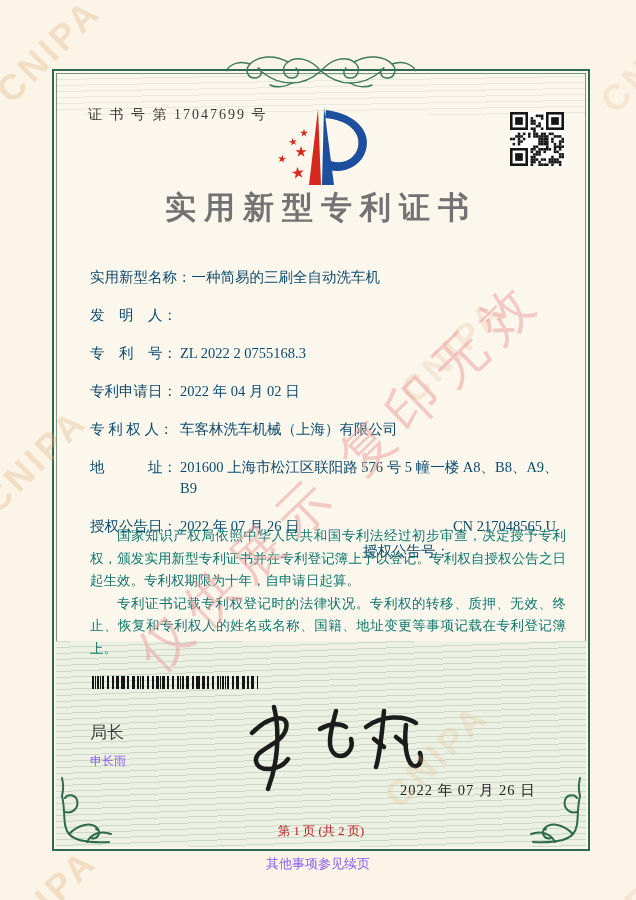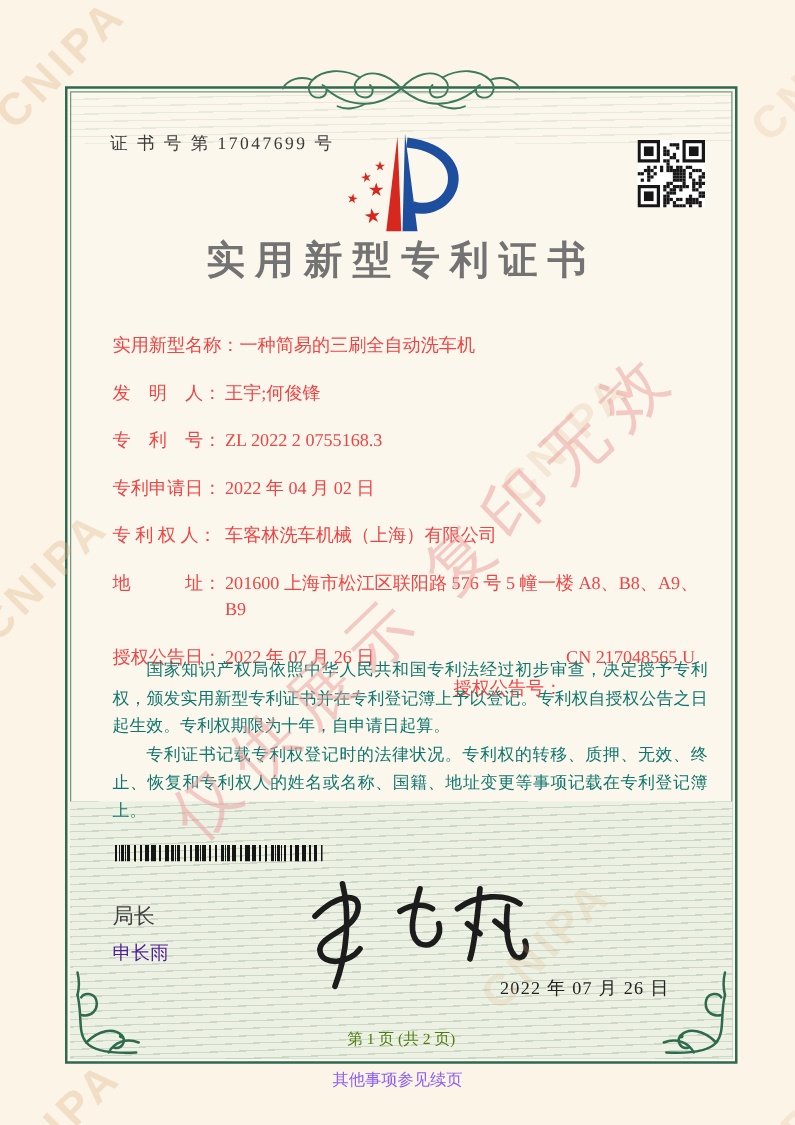--- a/index.html
+++ b/index.html
@@ -32,45 +32,45 @@
   .corner.bl{left:3px;}
   .corner.br{right:3px;transform:scaleX(-1);}
 
   .cert-no{position:absolute;left:34px;top:35px;font-size:14px;letter-spacing:2px;color:#3a3a3a;text-align:center;}
   .emblem{position:absolute;left:208px;top:32px;}
   .qr{position:absolute;left:456px;top:41px;width:54px;height:54px;}
 
   .title{position:absolute;left:0;right:0;top:116px;margin:0;text-align:center;
     font-size:31px;font-weight:bold;letter-spacing:8px;color:#737373;}
 
-  .fields{position:absolute;left:36px;top:196px;width:470px;color:#ef4444;}
+  .fields{position:absolute;left:36px;top:196px;width:470px;color:#0c4a6e;}
   .frow{display:flex;margin-bottom:17px;font-size:14.5px;line-height:21px;}
   .lbl{flex:0 0 90px;white-space:pre;}
   .val{flex:1;}
   .frow.grant .val{flex:0 1 auto;}
   .pair2{display:flex;margin-left:auto;padding-right:4px;}
   .pair2 .lbl{flex:0 0 90px;margin-top:25px;}
 
   .paras{position:absolute;left:36px;top:454px;width:476px;color:#0f766e;}
   .paras p{margin:0;text-indent:2em;font-size:13.5px;line-height:22.5px;text-align:justify;}
 
   .barcode{position:absolute;left:38px;top:605px;width:166px;height:13px;
     background:
       repeating-linear-gradient(90deg,#151515 0 2px,transparent 2px 5px),
       repeating-linear-gradient(90deg,#151515 0 1px,transparent 1px 8px),
       repeating-linear-gradient(90deg,transparent 0 3px,#151515 3px 4px,transparent 4px 13px);}
 
   .sig-title{position:absolute;left:36px;top:650px;font-size:17px;color:#404040;
     font-family:"Liberation Sans","DejaVu Sans",sans-serif;}
-  .sig-name{position:absolute;left:36px;top:682px;font-size:15px;color:#4c1d95;
+  .sig-name{position:absolute;left:36px;top:682px;font-size:12px;color:#8b5cf6;
     font-family:Liberation Mono, monospace;}
   .sig-script{position:absolute;left:170px;top:628px;}
   .sig-date{position:absolute;left:346px;top:710px;font-size:14.5px;letter-spacing:1px;color:#222;}
 
-  .page-no{position:absolute;left:0;right:0;bottom:9px;text-align:center;font-size:12.5px;color:#4d7c0f;}
+  .page-no{position:absolute;left:0;right:0;bottom:9px;text-align:center;font-size:12.5px;color:#b91c1c;}
   .continuation{position:absolute;left:0;right:0;top:855px;text-align:center;font-size:13px;color:#8b5cf6;}
 </style>
 </head>
 <body>
 
 <div class="page">
 
   <span class="wm-tan" style="left:-16px;top:30px">CNIPA</span>
   <span class="wm-tan faint" style="left:588px;top:40px">CNIPA</span>
   <span class="wm-tan" style="left:-30px;top:440px">CNIPA</span>
@@ -276,21 +276,20 @@
 
     <h1 class="title">实用新型专利证书</h1>
 
     <div class="fields">
       <div class="frow">
         <span class="lbl">实用新型名称：</span>
         <span class="val">一种简易的三刷全自动洗车机</span>
       </div>
       <div class="frow">
         <span class="lbl">发　明　人：</span>
-        <span class="val">王宇;何俊锋</span>
       </div>
       <div class="frow">
         <span class="lbl">专　利　号：</span>
         <span class="val">ZL 2022 2 0755168.3</span>
       </div>
       <div class="frow">
         <span class="lbl">专利申请日：</span>
         <span class="val">2022 年 04 月 02 日</span>
       </div>
       <div class="frow">

